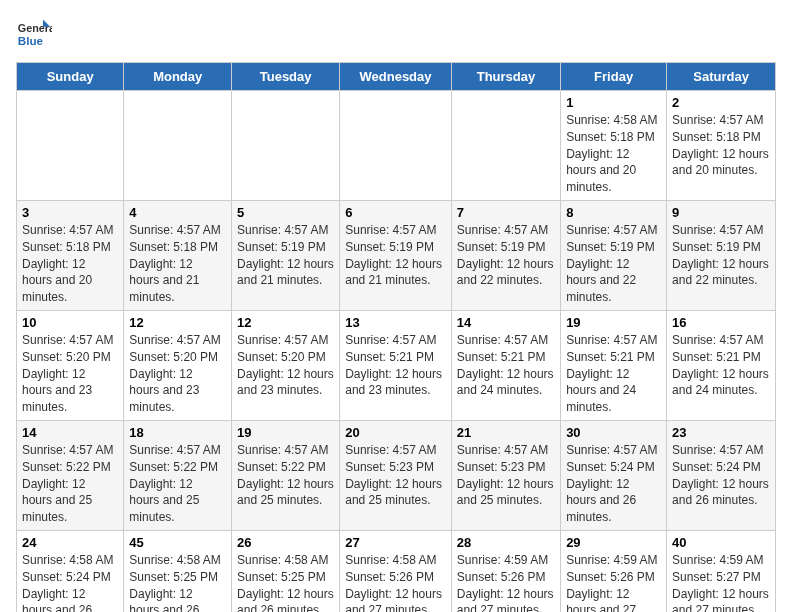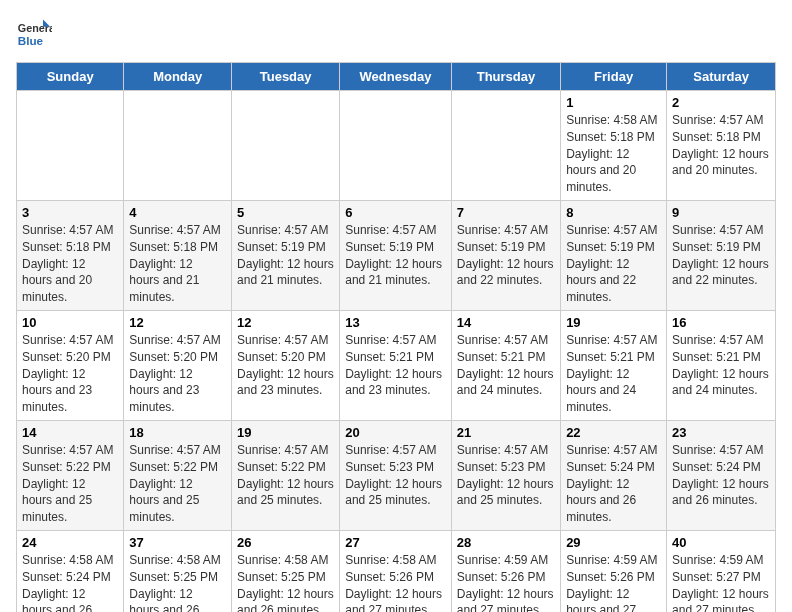--- a/index.html
+++ b/index.html
@@ -238,41 +238,41 @@
 Sunset: 5:23 PM
 Daylight: 12 hours and 25 minutes.</div>
         </td>
         <td>
           <div class="day-num">21</div>
           <div class="day-info" style="white-space: pre-line;">Sunrise: 4:57 AM
 Sunset: 5:23 PM
 Daylight: 12 hours and 25 minutes.</div>
         </td>
         <td>
-          <div class="day-num">22</div>
+          <div class="day-num">30</div>
           <div class="day-info" style="white-space: pre-line;">Sunrise: 4:57 AM
 Sunset: 5:24 PM
 Daylight: 12 hours and 26 minutes.</div>
         </td>
         <td>
           <div class="day-num">23</div>
           <div class="day-info" style="white-space: pre-line;">Sunrise: 4:57 AM
 Sunset: 5:24 PM
 Daylight: 12 hours and 26 minutes.</div>
         </td>
       </tr>
       <tr>
         <td>
           <div class="day-num">24</div>
           <div class="day-info" style="white-space: pre-line;">Sunrise: 4:58 AM
 Sunset: 5:24 PM
 Daylight: 12 hours and 26 minutes.</div>
         </td>
         <td>
-          <div class="day-num">37</div>
+          <div class="day-num">45</div>
           <div class="day-info" style="white-space: pre-line;">Sunrise: 4:58 AM
 Sunset: 5:25 PM
 Daylight: 12 hours and 26 minutes.</div>
         </td>
         <td>
           <div class="day-num">26</div>
           <div class="day-info" style="white-space: pre-line;">Sunrise: 4:58 AM
 Sunset: 5:25 PM
 Daylight: 12 hours and 26 minutes.</div>
         </td>

